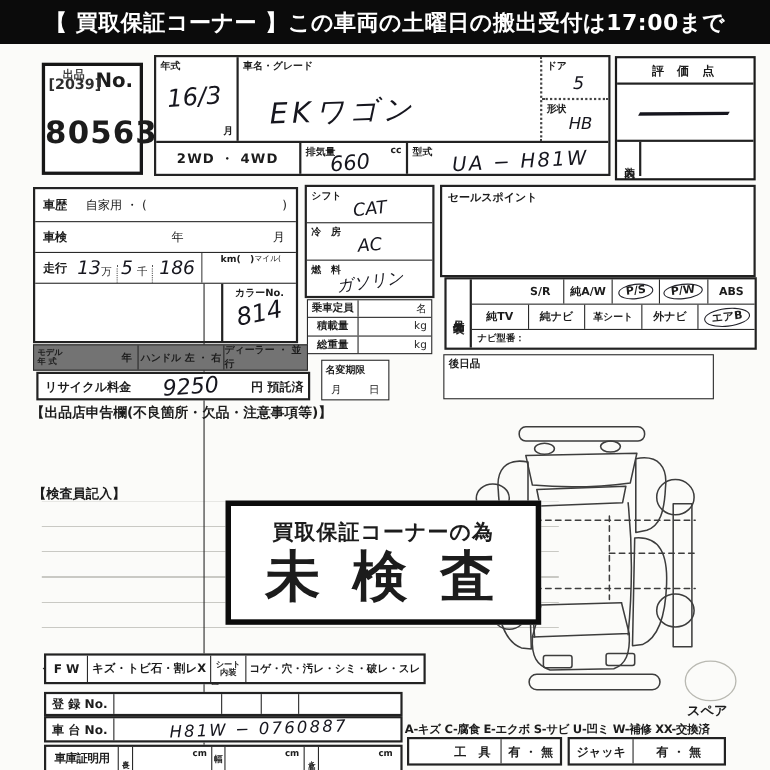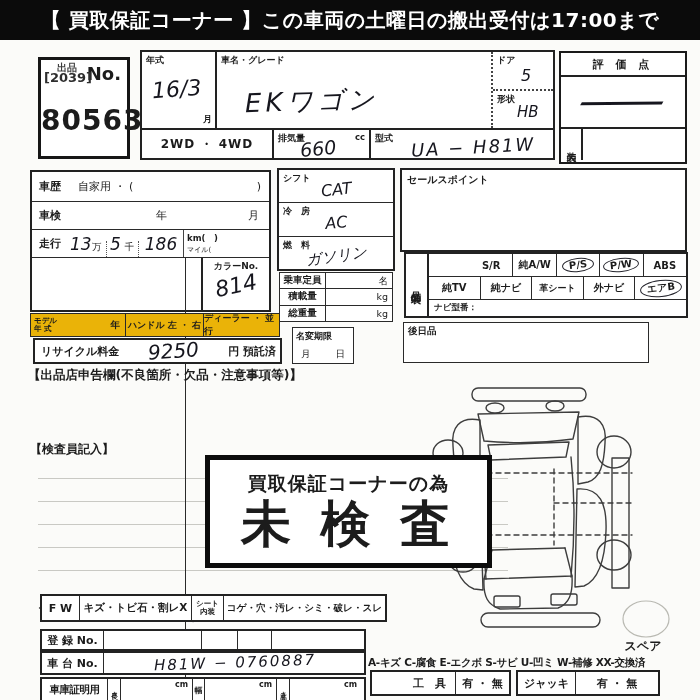--- a/index.html
+++ b/index.html
@@ -157,26 +157,26 @@
     <span>自家用 ・ (</span>
     <span style="margin-left:auto;padding-right:8px;">)</span>
   </div>
   <div class="irow" style="height:28px;">
     <span class="lbl" style="width:46px;padding-left:7px;">車検</span>
     <span style="margin-left:78px;">年</span>
     <span style="margin-left:auto;padding-right:10px;">月</span>
   </div>
   <div class="irow" style="height:28px;">
     <span class="lbl" style="width:38px;padding-left:7px;">走行</span>
-    <span class="hand" style="font-size:17px;width:22px;text-align:left;">13</span>
+    <span class="hand" style="font-size:17px;width:22px;text-align:center;">13</span>
     <span style="font-size:9.5px;align-self:flex-end;padding-bottom:3px;border-right:1.5px dotted #555;padding-right:4px;">万</span>
     <span class="hand" style="font-size:17px;width:18px;text-align:center;">5</span>
     <span style="font-size:9.5px;align-self:flex-end;padding-bottom:3px;border-right:1.5px dotted #555;padding-right:4px;">千</span>
     <span class="hand" style="font-size:17px;width:44px;text-align:center;">186</span>
-    <div style="flex:1;border-left:1.5px solid #444;height:100%;display:flex;flex-direction:column;justify-content:center;padding-left:3px;">
+    <div style="flex:1;border-left:1.5px solid #444;height:100%;display:flex;flex-direction:row;justify-content:center;padding-left:3px;">
       <span style="font-size:8.5px;font-weight:600;">km(　)</span>
       <span style="font-size:7px;">マイル(</span>
     </div>
   </div>
   <div style="display:flex;height:52px;">
     <div style="width:169px;display:flex;flex-direction:column;">
       <div style="flex:1;display:flex;align-items:center;border-bottom:1.5px solid #2a2a2a;">
         <span class="lbl" style="width:24px;padding-left:7px;">色</span>
         <span class="hand" style="font-size:14px;margin-left:10px;transform:rotate(-4deg);">イエロー</span>
         <div class="vtext c" style="margin-left:auto;width:16px;height:100%;border-left:1.5px solid #2a2a2a;font-size:8px;font-weight:700;">色替</div>
@@ -270,21 +270,21 @@
         </div>
     </div>
     <div style="flex:1;display:flex;align-items:center;padding-left:5px;font-size:8.5px;font-weight:600;">ナビ型番：</div>
   </div>
 </div>
 
 <div class="abs" style="left:403px;top:322px;width:246px;height:41px;border:1.5px solid #2a2a2a;background:#fff;">
   <div style="font-size:9.5px;font-weight:700;padding:2px 0 0 4px;">後日品</div>
 </div>
 
-<div class="abs" style="left:30px;top:313px;width:250px;height:24px;border:1.5px solid #2a2a2a;background:#eab308;display:flex;">
+<div class="abs" style="left:30px;top:313px;width:250px;height:24px;border:1.5px solid #2a2a2a;background:#737373;display:flex;">
   <div style="width:95px;border-right:1.5px solid #2a2a2a;display:flex;align-items:center;padding-left:3px;">
     <div style="font-size:7.5px;font-weight:700;line-height:8px;">
       <div>モデル</div>
       <div>年 式</div>
     </div>
     <span style="margin-left:auto;padding-right:5px;font-size:9.5px;font-weight:700;">年</span>
   </div>
   <div class="c" style="width:78px;border-right:1.5px solid #2a2a2a;font-size:9px;font-weight:700;">ハンドル 左 ・ 右</div>
   <div class="c" style="flex:1;font-size:9px;font-weight:700;">ディーラー ・ 並行</div>
 </div>

